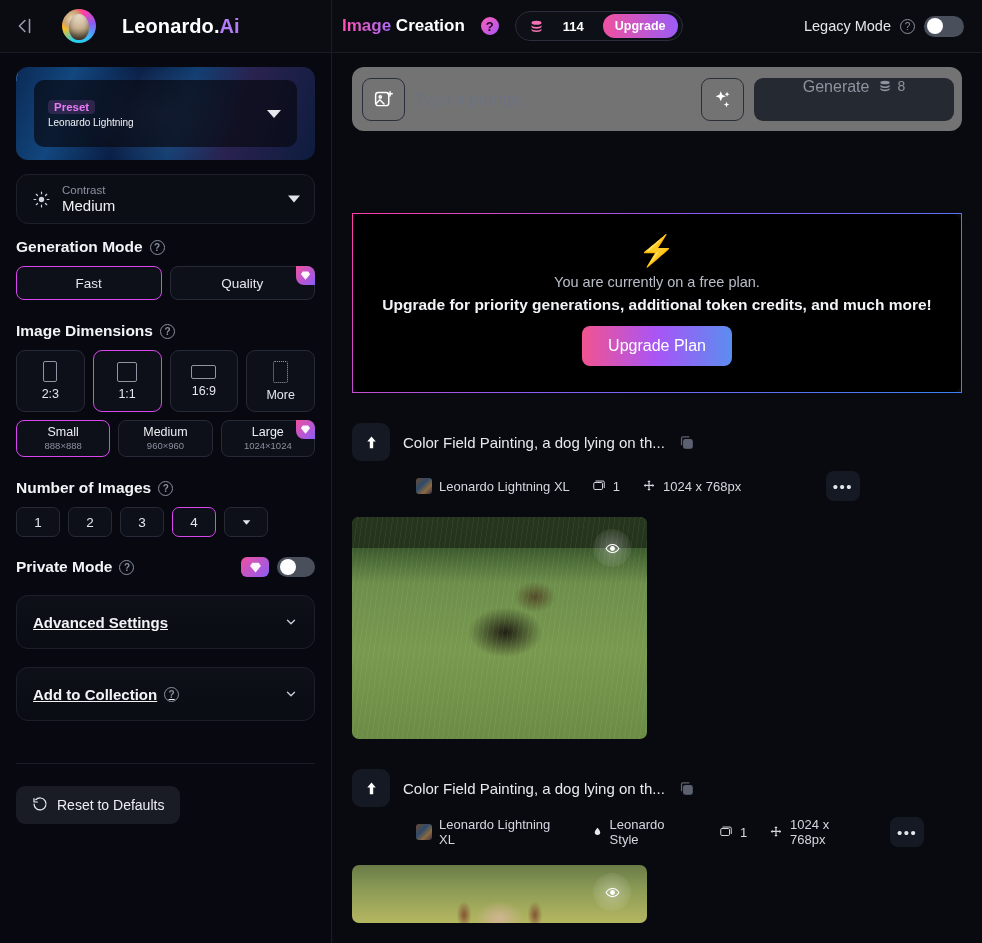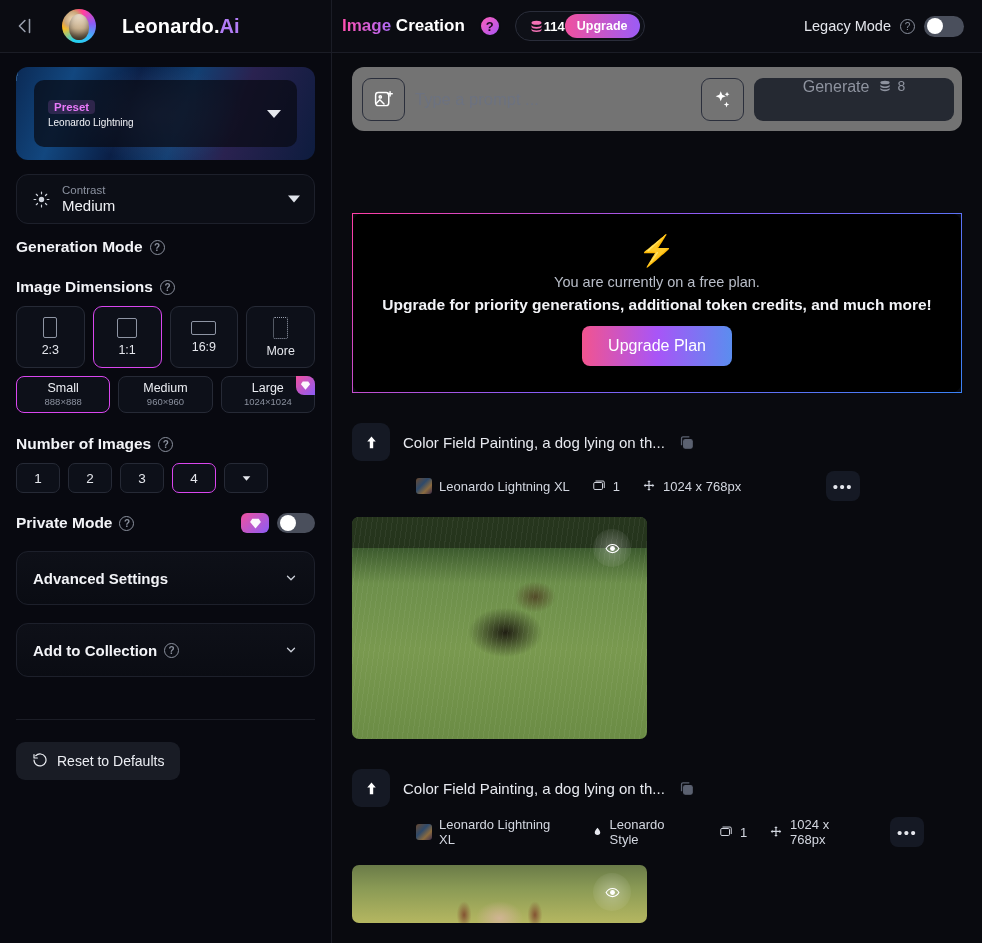--- a/index.html
+++ b/index.html
@@ -47,21 +47,21 @@
     -webkit-background-clip: text; background-clip: text; color: transparent;
   }
   .help-badge {
     width: 22px; height: 22px; border-radius: 50%;
     background: linear-gradient(135deg,#ff5fb8,#a855f7);
     color: #1a0a1e; font-size: 13px; font-weight: 700;
     display: flex; align-items: center; justify-content: center;
     border: 2px solid #0b0c12; cursor: pointer;
   }
   .token-pill {
-    display: flex; align-items: center; gap: 0;
+    display: flex; align-items: center; gap: 19px;
     height: 30px; padding: 0 4px 0 13px;
     border: 1px solid #2a2d3a; border-radius: 15px; background: #0e1017;
   }
   .coin-icon { width: 15px; height: 15px; color:#f472b6; display:flex; }
   .token-count { font-size: 13px; font-weight: 700; color: #fff; }
   .upgrade-pill {
     height: 24px; padding: 0 12px; border-radius: 12px;
     background: linear-gradient(90deg,#f0519f 0%,#9b5cf6 100%);
     font-size: 12.5px; font-weight: 700; color: #fff;
     display: flex; align-items: center; cursor: pointer;
@@ -199,21 +199,21 @@
   }
   .toggle-sm { width: 38px; height: 20px; border-radius: 10px; background: #4a4f5c; position: relative; cursor:pointer; }
   .toggle-sm .knob { position:absolute; top:2px; left:2.5px; width:16px; height:16px; border-radius:50%; background:#fff; }
 
   .settings-box {
     margin-bottom: 0; height: 54px; display: flex; align-items: center;
     padding: 0 16px; border-radius: 12px; border: 1px solid #1d202b;
     background: linear-gradient(180deg,#0e1018 0%, #0a0c13 100%);
     cursor: pointer;
   }
-  .settings-box .stitle { flex: 1; font-size: 15px; font-weight: 700; color: #f2f3f7; display:flex; align-items:center; gap:7px;}
+  .settings-box .stitle { flex: 1; font-size: 15px; font-weight: 700; color: #f2f3f7; display:flex; align-items:center; gap:7px;text-decoration:underline;}
   .chev { width: 14px; height: 14px; color: #cdd1da; }
 
   .sb-divider { height: 1px; background: #1b1d26; margin: 18px 0 0 0; }
   .reset-wrap { display: flex; justify-content: flex-start; padding-top: 22px; }
   .reset-btn {
     display: inline-flex; align-items: center; gap: 9px;
     height: 38px; padding: 0 16px; border-radius: 9px;
     background: #191c25; color: #eceef3; font-size: 14px; cursor: pointer;
   }
 
@@ -389,20 +389,33 @@
           <span class="svalue">Medium</span>
         </span>
         <span class="caret-sm"></span>
       </div>
 
       <div class="section">
         <div class="sec-title">
           <span>Generation Mode</span>
           <span class="q-circle">?</span>
         </div>
+        <div class="seg-row">
+          <div class="seg active">
+            <span>Fast</span>
+          </div>
+          <div class="seg">
+            <span>Quality</span>
+            <span class="gem">
+              <svg viewBox="0 0 24 24" width="11" height="11" fill="#fff">
+                  <path d="M6 3h12l4 6-10 12L2 9z" opacity=".95"></path>
+                </svg>
+            </span>
+          </div>
+        </div>
       </div>
 
       <div class="section" style="margin-top:16px;">
         <div class="sec-title">
           <span>Image Dimensions</span>
           <span class="q-circle">?</span>
         </div>
         <div class="dim-row">
           <div class="dim">
             <span class="shape" style="width:14px;height:21px;"></span>

